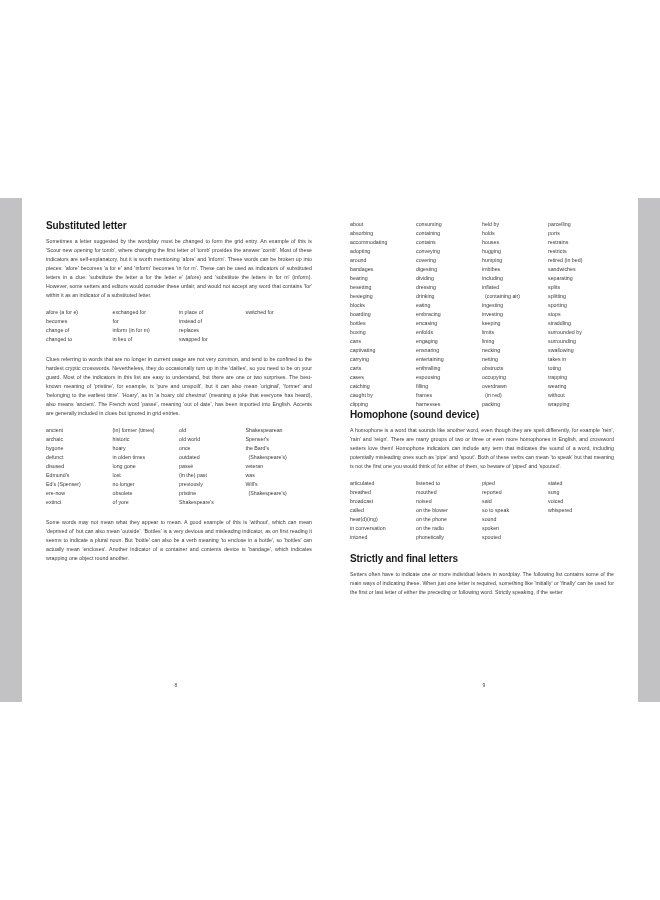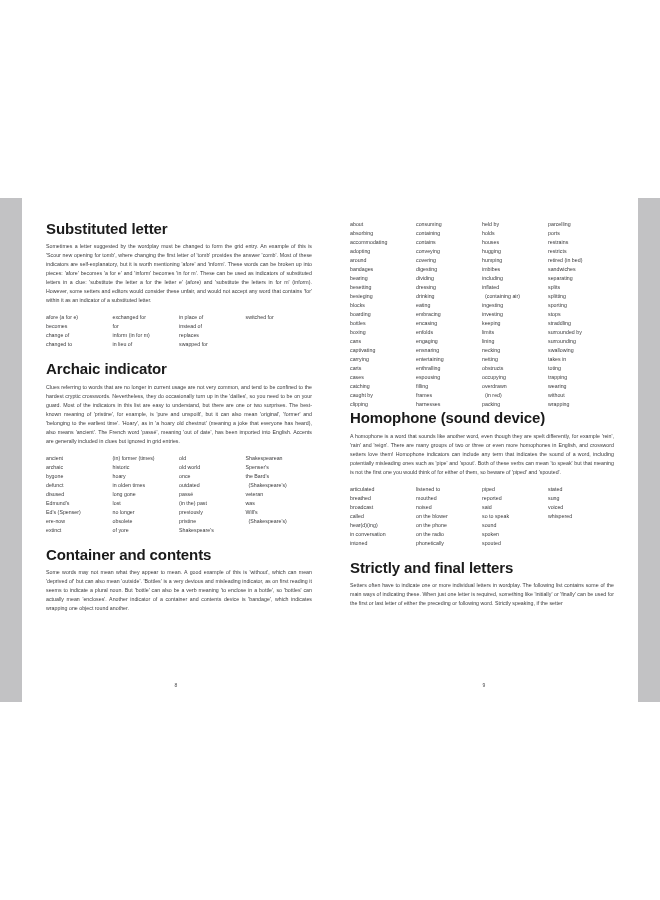--- a/index.html
+++ b/index.html
@@ -52,21 +52,21 @@
     position: absolute;
     top: 22px;
     bottom: 10px;
     left: 0;
     right: 0;
   }
   .page.left .page-inner  { left: 24px; right: 18px; }
   .page.right .page-inner { left: 20px; right: 24px; }
 
   h2.section-title {
-    font-size: 15px;
+    font-size: 10px;
     font-weight: bold;
     color: #1a1a1a;
     margin: 0 0 5px 0;
     letter-spacing: -0.1px;
     line-height: 1.15;
   }
   .section + .section { margin-top: 11px; }
 
   p.body-text {
     font-size: 5.25px;
@@ -144,21 +144,20 @@
               <div class="word">replaces</div>
               <div class="word">swapped for</div>
             </div>
             <div class="word-col">
               <div class="word">switched for</div>
             </div>
           </div>
         </div>
 
         <div class="section">
-          <h2 class="section-title">Archaic indicator</h2>
           <p class="body-text">Clues referring to words that are no longer in current usage are not very common, and tend to be confined to the hardest cryptic crosswords. Nevertheless, they do occasionally turn up in the 'dailies', so you need to be on your guard. Most of the indicators in this list are easy to understand, but there are one or two surprises. The best-known meaning of 'pristine', for example, is 'pure and unspoilt', but it can also mean 'original', 'former' and 'belonging to the earliest time'. 'Hoary', as in 'a hoary old chestnut' (meaning a joke that everyone has heard), also means 'ancient'. The French word 'passé', meaning 'out of date', has been imported into English. Accents are generally included in clues but ignored in grid entries.</p>
           <div class="word-table">
             <div class="word-col">
               <div class="word">ancient</div>
               <div class="word">archaic</div>
               <div class="word">bygone</div>
               <div class="word">defunct</div>
               <div class="word">disused</div>
               <div class="word">Edmund's</div>
               <div class="word">Ed's (Spenser)</div>
@@ -194,21 +193,20 @@
               <div class="word indent">(Shakespeare's)</div>
               <div class="word">veteran</div>
               <div class="word">was</div>
               <div class="word">Will's</div>
               <div class="word indent">(Shakespeare's)</div>
             </div>
           </div>
         </div>
 
         <div class="section">
-          <h2 class="section-title">Container and contents</h2>
           <p class="body-text">Some words may not mean what they appear to mean. A good example of this is 'without', which can mean 'deprived of' but can also mean 'outside'. 'Bottles' is a very devious and misleading indicator, as on first reading it seems to indicate a plural noun. But 'bottle' can also be a verb meaning 'to enclose in a bottle', so 'bottles' can actually mean 'encloses'. Another indicator of a container and contents device is 'bandage', which indicates wrapping one object round another.</p>
         </div>
 
       </div>
       <div class="folio">8</div>
     </div>
 
     <div class="page right">
       <div class="page-inner">
 

